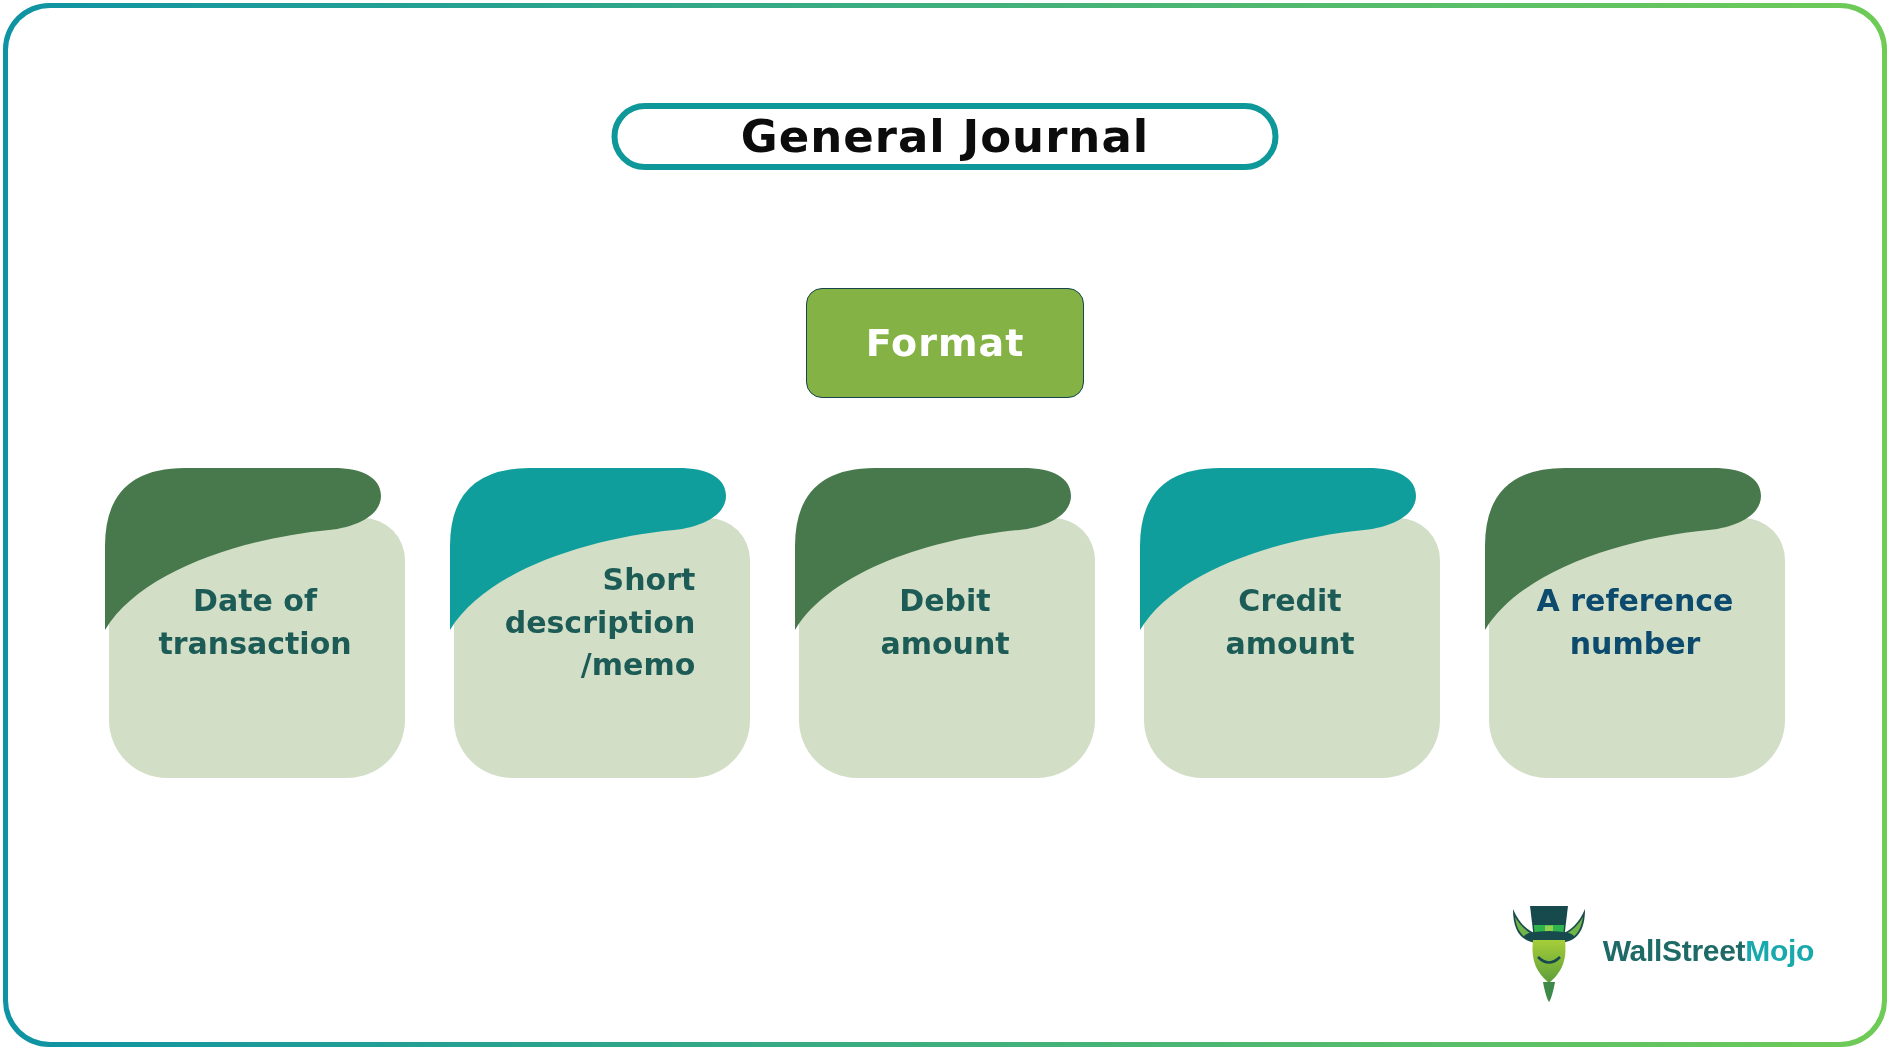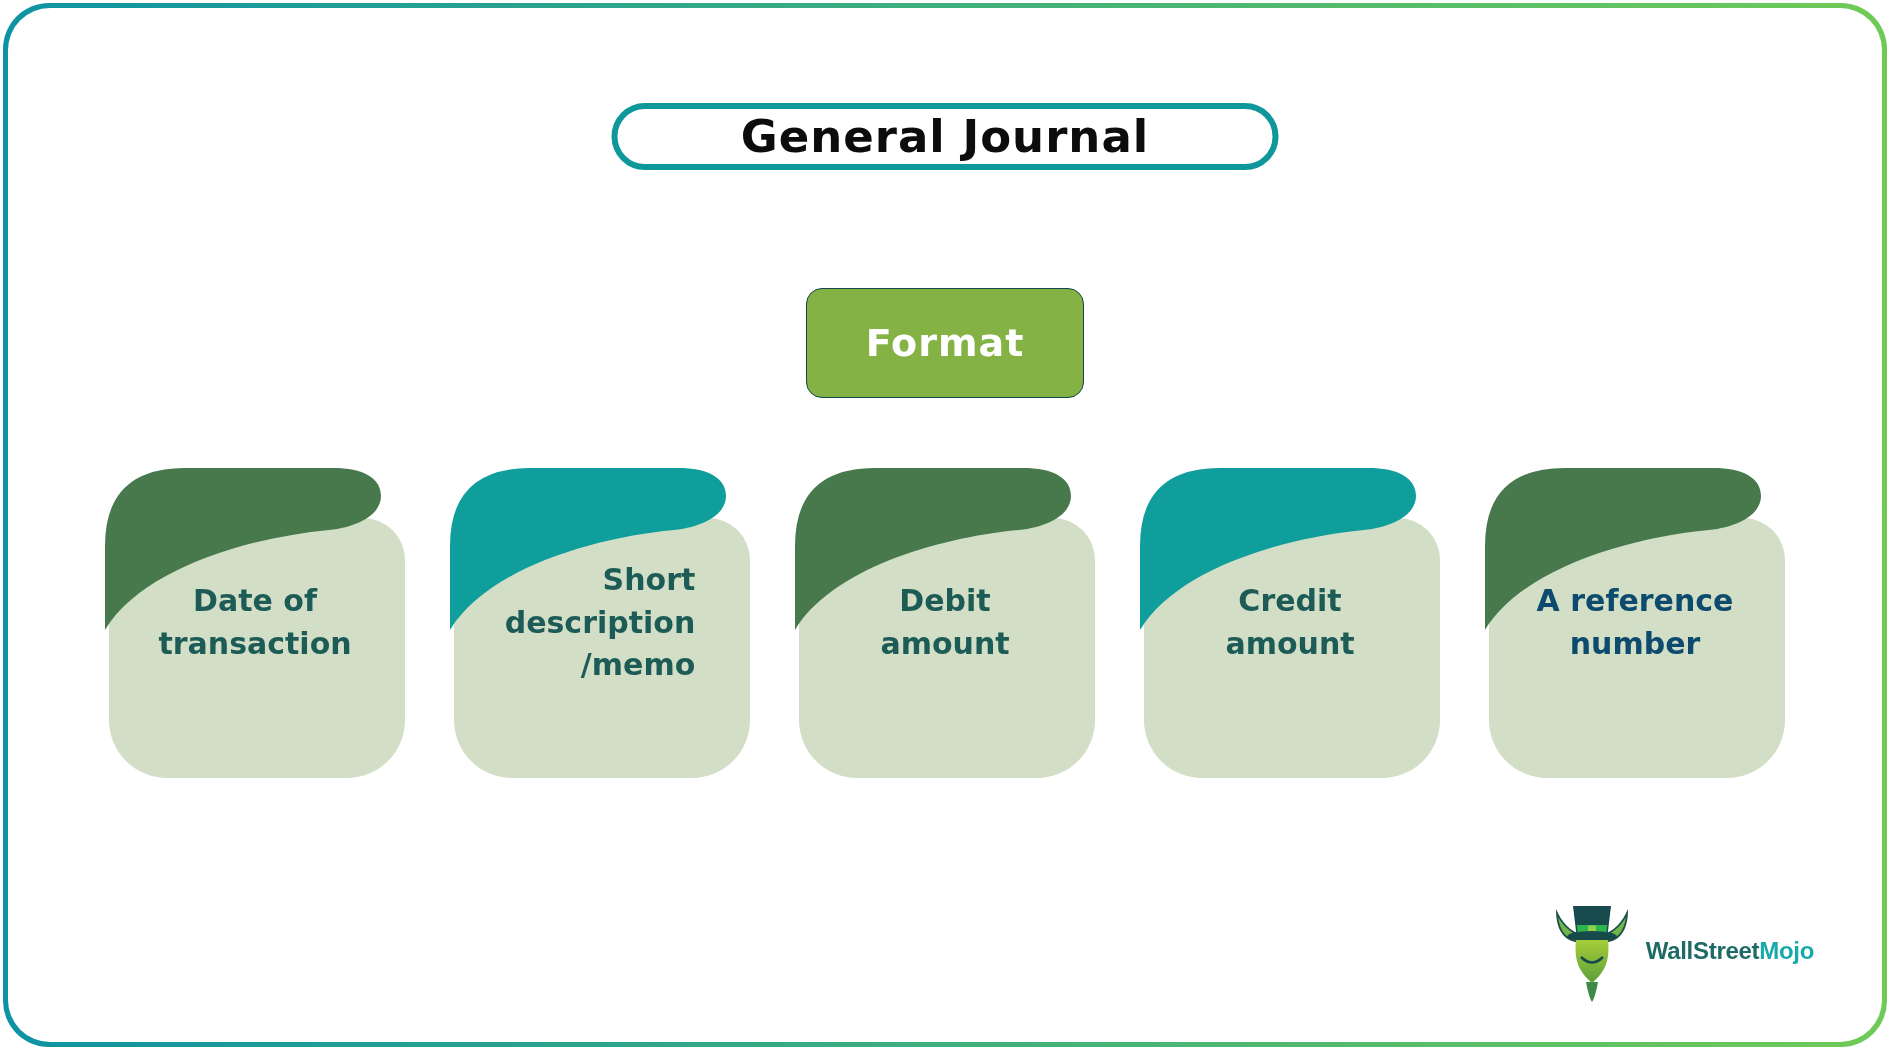--- a/index.html
+++ b/index.html
@@ -50,21 +50,21 @@
     display:flex;align-items:center;justify-content:center;text-align:center;
     font-family:"DejaVu Sans","Liberation Sans",sans-serif;
     font-weight:bold;font-size:30px;line-height:1.42;color:#1D5B57;
     white-space:pre-line;
   }
   .logo{
     position:absolute;top:896px;right:76px;height:110px;
     display:flex;align-items:center;gap:12px;
   }
   .wordmark{
-    font-weight:bold;font-size:24px;letter-spacing:-0.3px;white-space:nowrap;
+    font-weight:bold;font-size:30px;letter-spacing:-0.3px;white-space:nowrap;
   }
   .wordmark .p1{color:#1D6A66;}
   .wordmark .p2{color:#17A9AC;}
 </style>
 </head>
 <body>
 
 <div class="frame" style="background: linear-gradient(90deg, rgb(14, 147, 164), rgb(111, 203, 86));">
   <div class="canvas"></div>
 </div>

